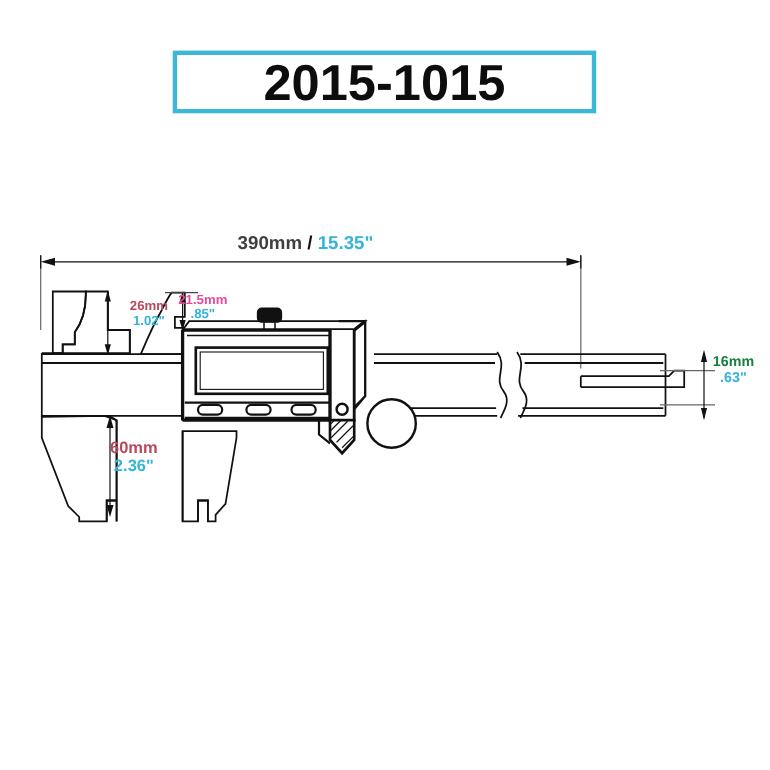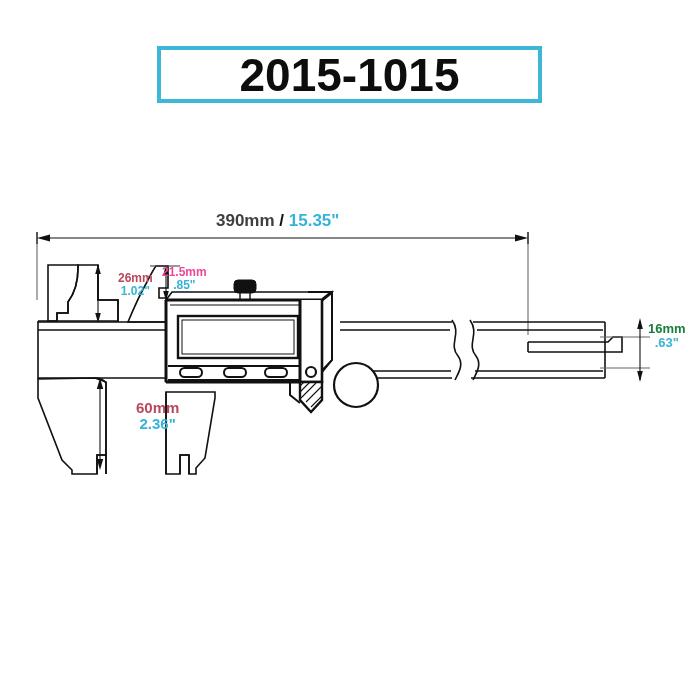--- a/index.html
+++ b/index.html
@@ -77,21 +77,20 @@
     left: 162px;
     top: 266px;
     font-size: 12px;
     text-align: center;
   }
   #lbl-60 {
     left: 100px;
     top: 400px;
     font-size: 15px;
     text-align: center;
-    padding-left: 36px;
   }
   #lbl-16 {
     left: 648px;
     top: 322px;
     font-size: 13px;
     text-align: center;
   }
   .lbl-line { display: block; }
 </style>
 </head>

